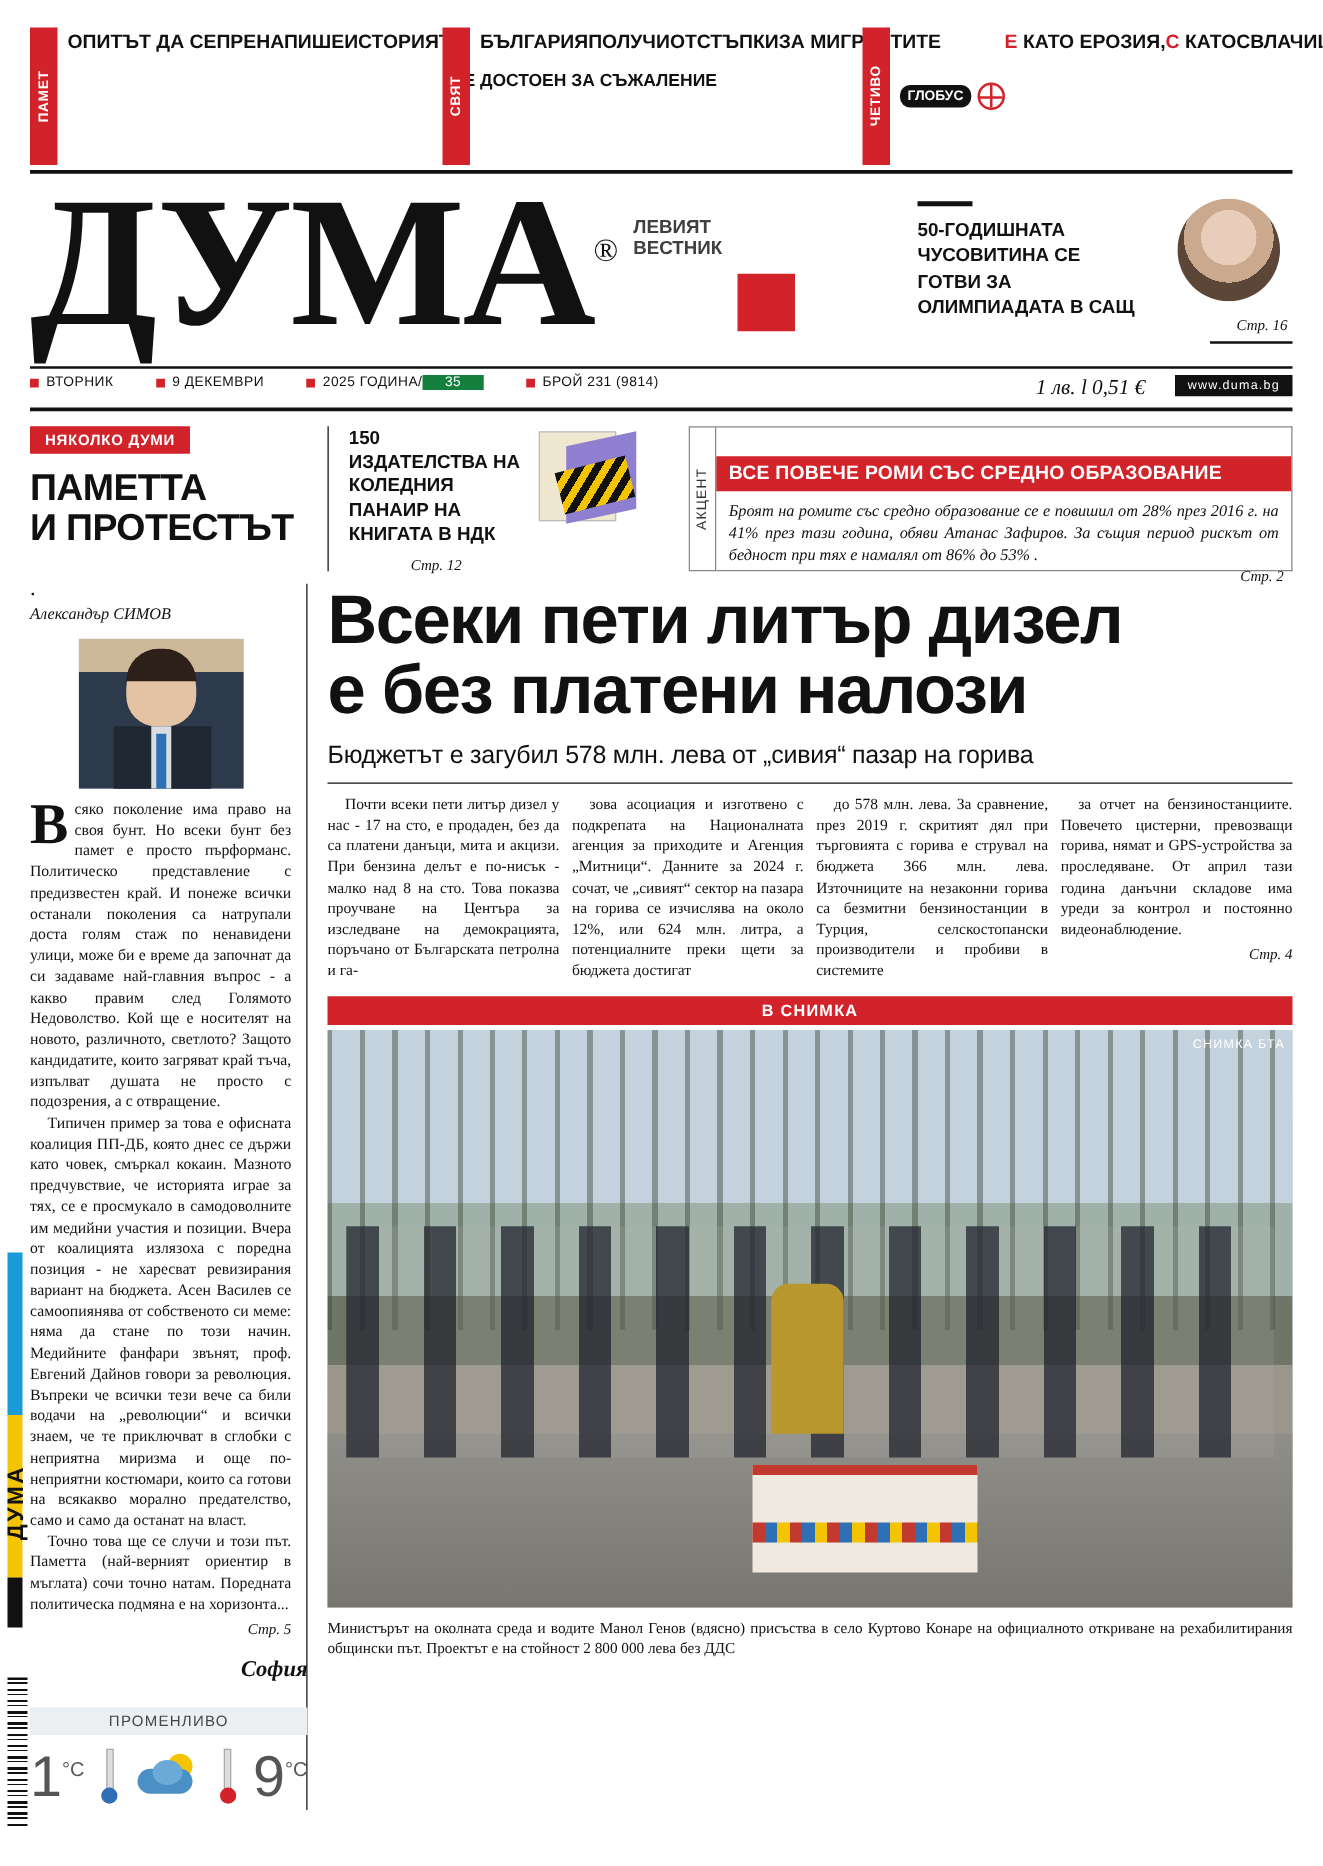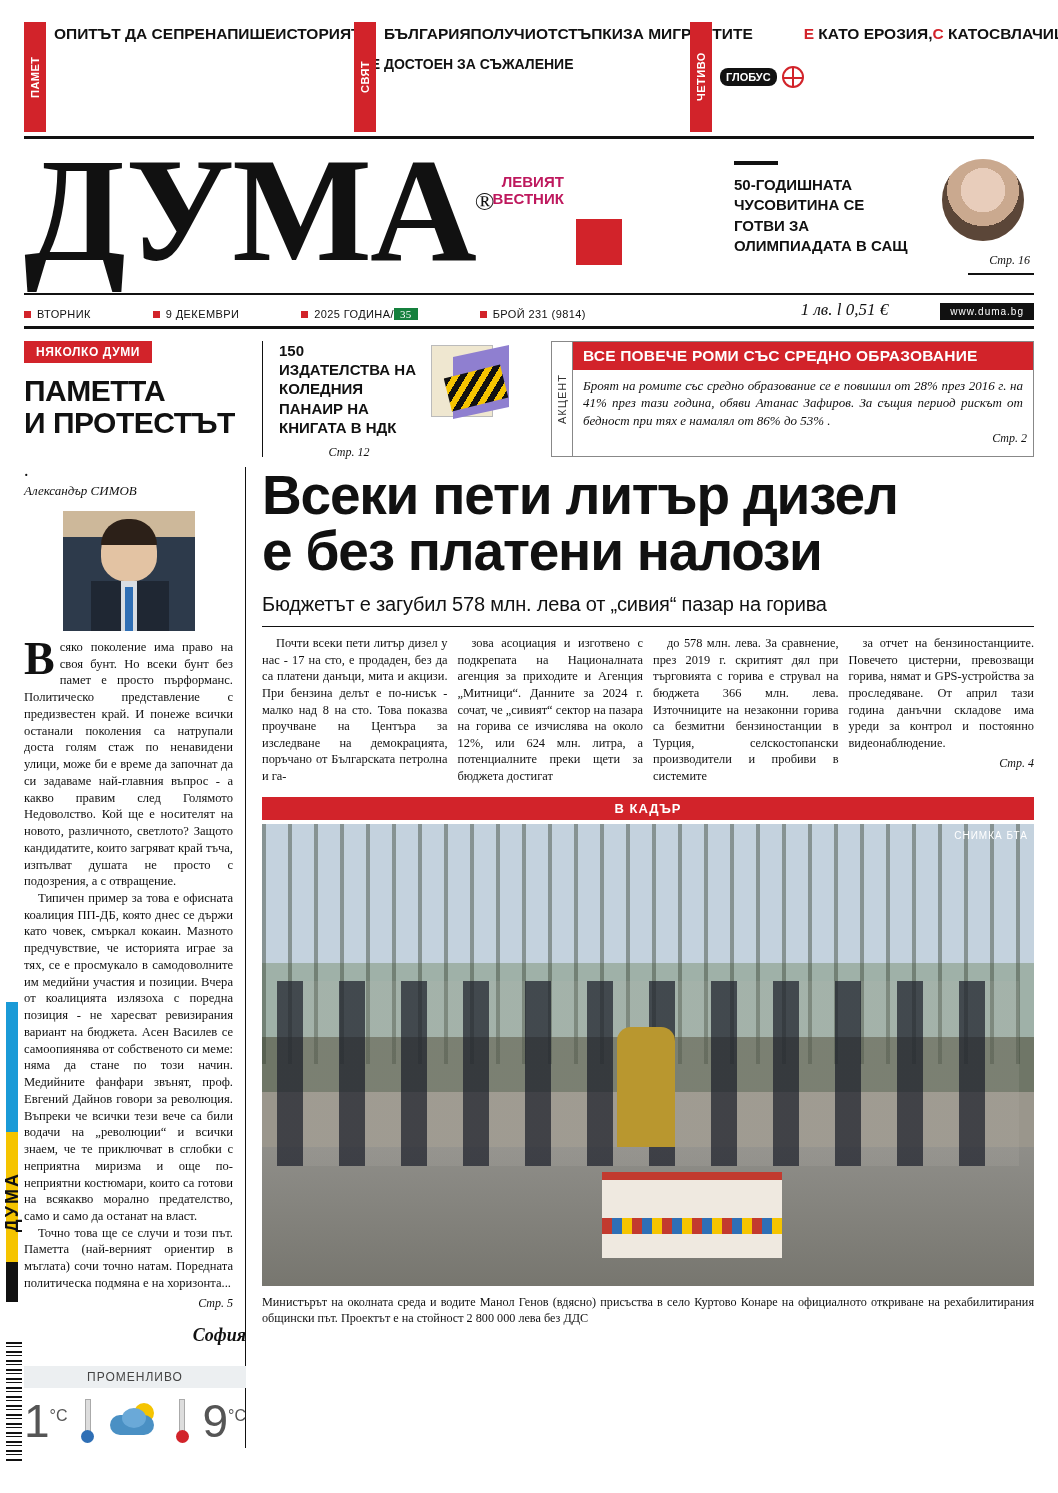--- a/index.html
+++ b/index.html
@@ -80,23 +80,23 @@
     letter-spacing:-2px;
     color:#111;
     position:relative;
   }
   .logo .reg { font-size:26px; vertical-align:super; font-weight:normal; }
   .logo-sub {
     font-family:"Liberation Sans", sans-serif;
     font-size:15px;
     font-weight:bold;
     line-height:1.15;
-    color:#be185d;
+    color:#404040;
+    margin-left:14px;
     margin-top:28px;
-    text-align:right;
   }
   .red-square { width:46px; height:46px; background:#d2232a; margin-left:12px; margin-top:74px;}
   .mast-right { margin-left:auto; width:300px; padding-top:16px; position:relative;}
   .mast-right .dash { width:44px; height:4px; background:#111; margin-bottom:10px;}
   .mast-right .promo {
     font-family:"Liberation Sans", sans-serif;
     font-weight:bold;
     font-size:15px;
     line-height:1.35;
     text-transform:uppercase;
@@ -108,46 +108,45 @@
     overflow:hidden; background:#e2cfc4;
   }
   .mast-right .pg {
     position:absolute; right:4px; top:108px;
     font-style:italic; font-size:12px;
   }
   .mast-right .pg-rule { position:absolute; right:0; top:128px; width:66px; height:2px; background:#111;}
 
   
   .infobar {
-    display:flex; align-items:flex-end;
+    display:flex; align-items:flex-start;
     border-top:2px solid #111;
     border-bottom:3px solid #111;
     padding:5px 0 6px 0;
     margin-top:4px;
     font-family:"Liberation Sans", sans-serif;
     font-size:11px;
     letter-spacing:.4px;
-    gap:28px;
   }
   .infobar .it { display:flex; align-items:center; margin-right:34px; }
   .sq { width:7px; height:7px; background:#d2232a; margin-right:6px; }
   .infobar .price {
     margin-left:auto;
     font-family:"Liberation Serif", serif;
     font-style:italic;
     font-size:17px;
     letter-spacing:0;
   }
   .infobar .site {
     margin-left:24px;
     background:#111; color:#fff;
     font-size:10px; padding:3px 10px;
     letter-spacing:1px;
   }
-  .yr-num { background:#15803d; color:#fff; padding:0 6px;font-family:Liberation Serif, serif; }
+  .yr-num { background:#15803d; color:#fff; padding:0 18px; }
 
   
   .strip2 { display:flex; margin-top:12px; height:116px; }
   .col-left { width:222px; }
   .kw {
     background:#d2232a; color:#fff;
     font-family:"Liberation Sans", sans-serif;
     font-weight:bold; font-size:12px;
     padding:4px 12px; display:inline-block;
     letter-spacing:.6px;
@@ -174,21 +173,21 @@
     width:22px; border:1px solid #888; color:#333;
     writing-mode:vertical-rl; transform:rotate(180deg);
     font-family:"Liberation Sans", sans-serif; font-size:11px;
     display:flex; align-items:center; justify-content:center;
     letter-spacing:1px;
   }
   .accent-body { flex:1; border:1px solid #888; border-left:none; }
   .accent-head {
     background:#d2232a; color:#fff;
     font-family:"Liberation Sans", sans-serif; font-weight:bold;
-    font-size:15.5px; padding:5px 10px; letter-spacing:.2px;
+    font-size:15.5px; padding:5px 10px; letter-spacing:.2px;margin-top:23px;
   }
   .accent-text {
     font-family:"Liberation Serif", serif;
     font-style:italic; font-size:13px; line-height:1.34;
     padding:7px 10px 0 10px; text-align:justify;
   }
   .accent-pg { text-align:right; font-style:italic; font-size:12px; padding:2px 6px 0 0;}
 
   
   .body-wrap { display:flex; margin-top:10px; }
@@ -495,21 +494,21 @@
         <div class="c">
             <p>до 578 млн. лева. За сравнение, през 2019 г. скритият дял при търговията с горива е струвал на бюджета 366 млн. лева.
 Източниците на незаконни горива са безмитни бензиностанции в Турция, селскостопански производители и пробиви в системите</p>
           </div>
         <div class="c">
           <p>за отчет на бензиностанциите. Повечето цистерни, превозващи горива, нямат и GPS-устройства за проследяване. От април тази година данъчни складове има уреди за контрол и постоянно видеонаблюдение.</p>
           <div class="pg">Стр. 4</div>
         </div>
       </div>
 
-      <div class="kadur">В КАДЪР</div>
+      <div class="kadur">В СНИМКА</div>
 
       <div class="photo">
 
         <div class="ph" style="background:linear-gradient(180deg,#c4d2de 0 30%,#9fb1a8 30% 46%,#6f7667 46% 58%,#9a968c 58% 70%,#8e8d88 70% 100%);"></div>
         <div class="ph" style="background:
           repeating-linear-gradient(90deg,rgba(60,70,55,.45) 0 4px,rgba(180,195,205,0) 4px 26px);
           height:52%;"></div>
 
         <div style="position:absolute;left:0;bottom:0;width:100%;height:30%;background:linear-gradient(180deg,#8f8e89,#77766f);"></div>
 

